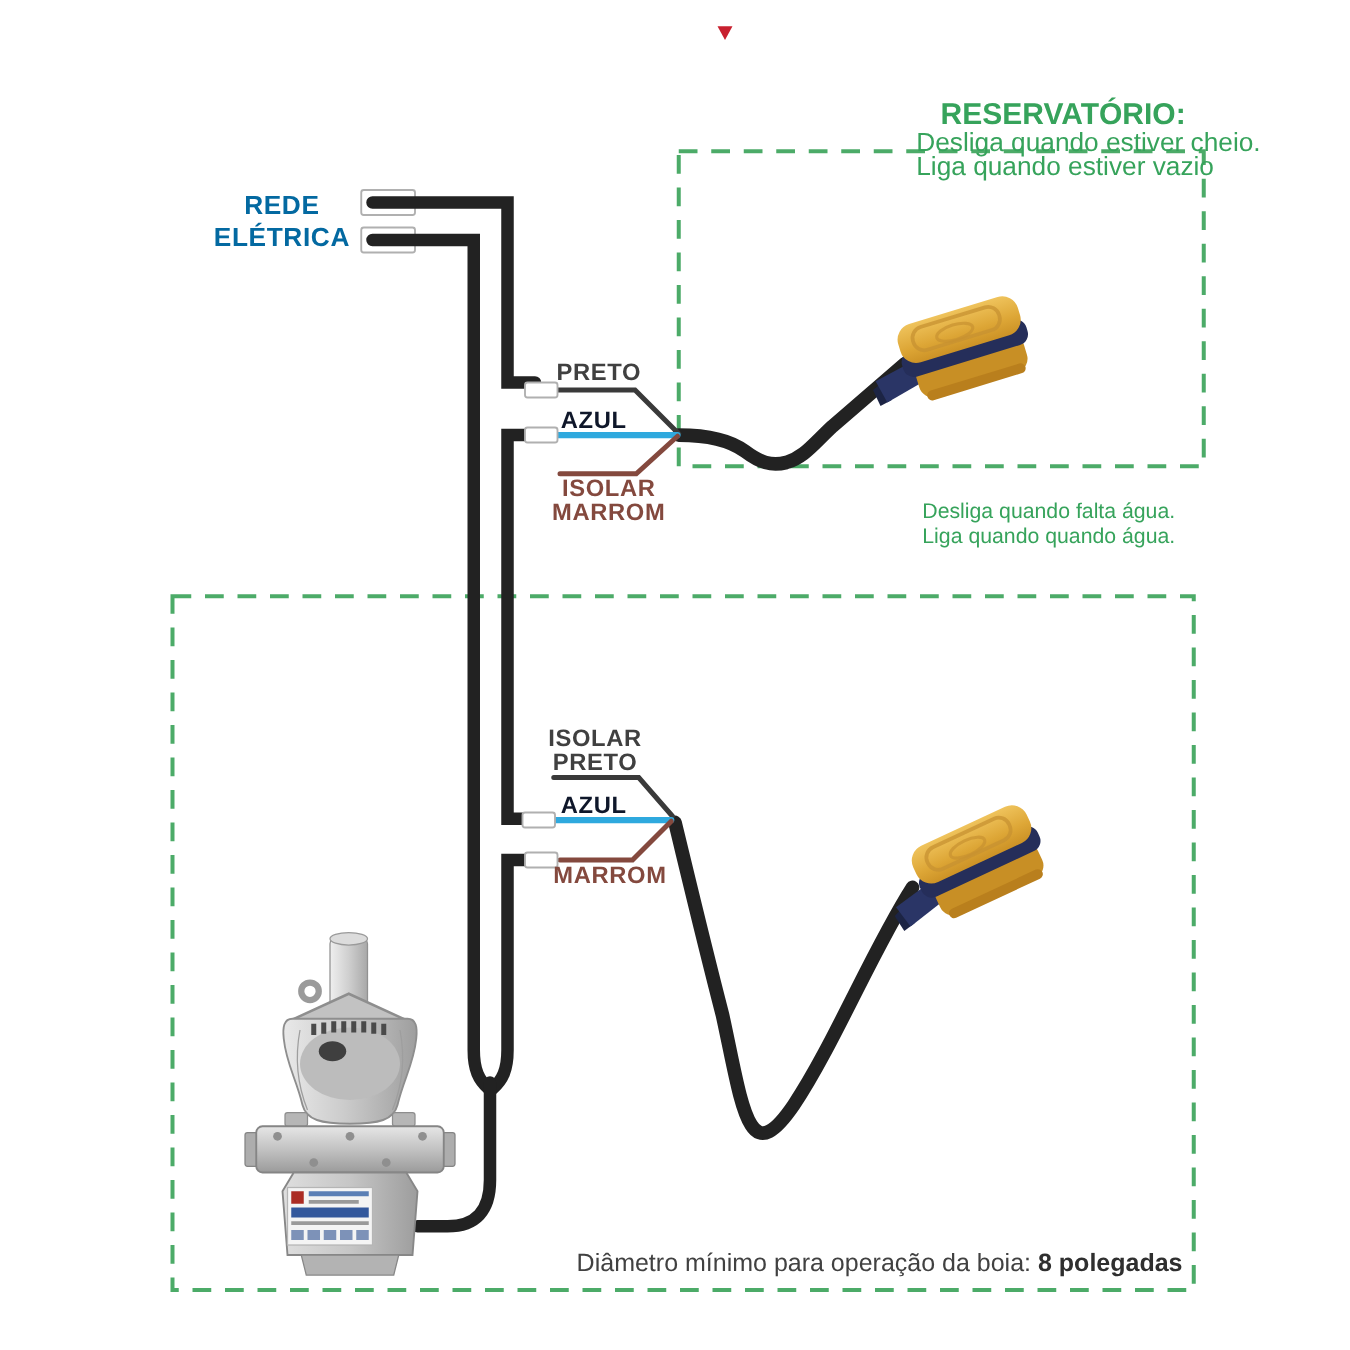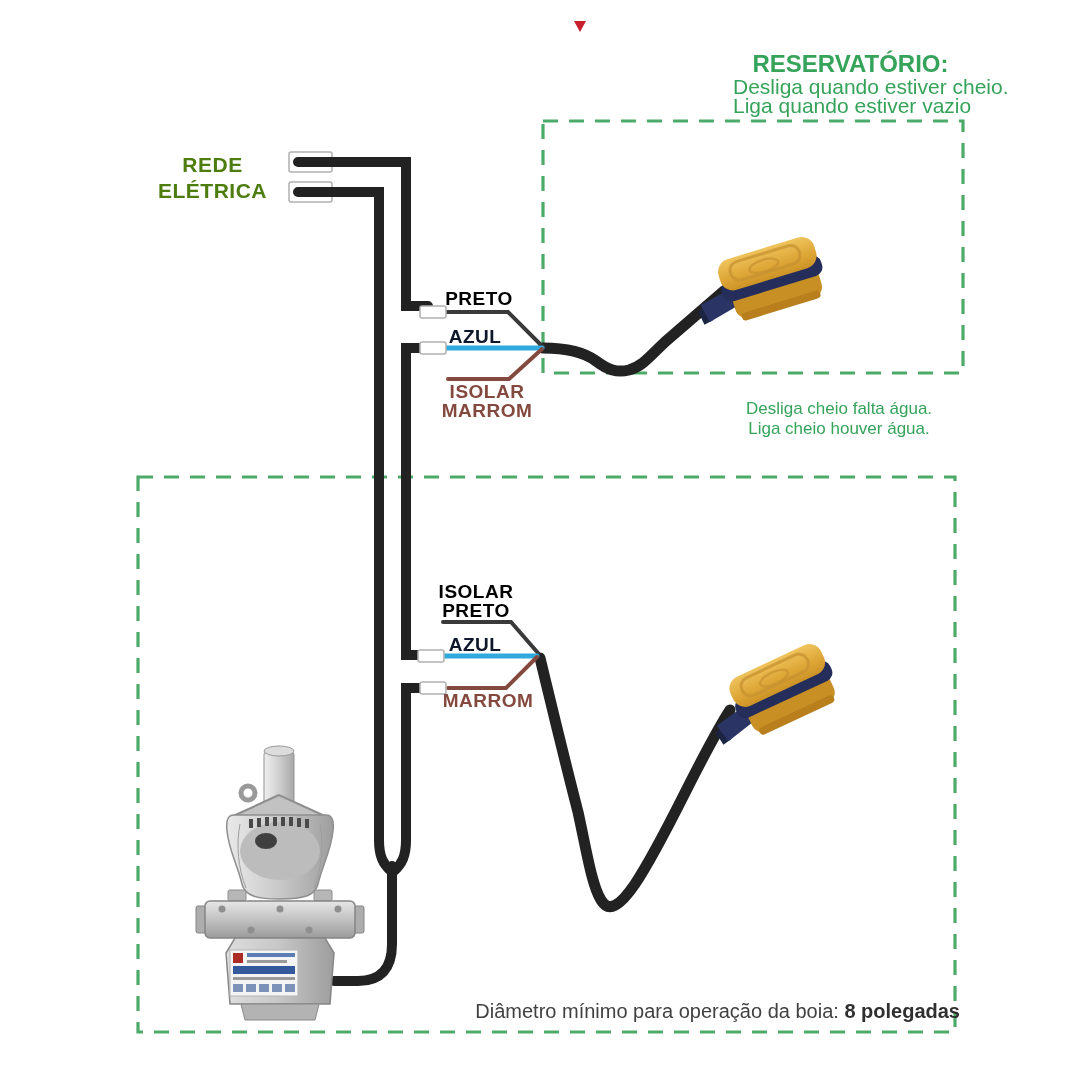--- a/index.html
+++ b/index.html
@@ -4,39 +4,39 @@
 <style>
   html,body{margin:0;padding:0;background:#ffffff;}
   #stage{
     position:relative;width:1080px;height:1080px;background:#ffffff;overflow:hidden;
     font-family:"Liberation Sans", sans-serif;
   }
   #diagram-svg{position:absolute;left:0;top:0;}
   .lbl{position:absolute;text-align:center;font-weight:bold;white-space:nowrap;}
   .lbl div{white-space:nowrap;}
   .wire-lbl{font-size:19px;line-height:19px;letter-spacing:0.5px;}
-  .black-lbl{color:#000000;}
+  .black-lbl{color:#404040;}
   .blue-lbl{color:#0f172a;}
   .brown-lbl{color:#84493e;}
   .green{color:#36a35b;}
-  #rede-label{left:150px;top:152px;width:125px;font-size:21px;line-height:26px;color:#4d7c0f;letter-spacing:0.5px;}
+  #rede-label{left:163px;top:152px;width:125px;font-size:21px;line-height:26px;color:#0369a1;letter-spacing:0.5px;}
   #reservatorio-note{left:733px;top:51px;width:235px;}
-  #reservatorio-note .note-title{font-size:24px;line-height:26px;font-weight:bold;}
+  #reservatorio-note .note-title{font-size:24px;line-height:26px;font-weight:bold;margin-top:28px;}
   #reservatorio-note .note-line{font-size:21px;line-height:19px;font-weight:normal;}
   #poco-note{left:725px;top:399px;width:228px;}
   #poco-note .note-title{font-size:25px;line-height:28px;font-weight:bold;}
   #poco-note .note-line{font-size:17px;line-height:20px;font-weight:normal;}
   #j1-preto{left:443px;top:289px;width:72px;}
   #j1-azul{left:439px;top:327px;width:72px;}
   #j1-isolar{left:440px;top:382px;width:94px;}
   #j2-isolar{left:438px;top:582px;width:76px;}
   #j2-azul{left:439px;top:635px;width:72px;}
   #j2-marrom{left:441px;top:691px;width:94px;}
   #footer-caption{
-    position:absolute;left:390px;top:999px;width:570px;text-align:right;
+    position:absolute;left:376px;top:999px;width:570px;text-align:right;
     font-size:20px;line-height:24px;color:#414141;white-space:nowrap;
   }
   #footer-caption .bold{font-weight:bold;color:#2f2f2f;}
   #red-marker{
     position:absolute;left:574px;top:21px;width:0;height:0;
     border-left:6px solid transparent;border-right:6px solid transparent;
     border-top:11px solid #c8202f;
   }
 </style>
 </head>
@@ -179,22 +179,22 @@
     <div>ELÉTRICA</div>
   </div>
 
   <div id="reservatorio-note" class="lbl green">
     <div class="note-title">RESERVATÓRIO:</div>
     <div class="note-line">Desliga quando estiver cheio.</div>
     <div class="note-line">Liga quando estiver vazio</div>
   </div>
 
   <div id="poco-note" class="lbl green">
-    <div class="note-line">Desliga cheio falta água.</div>
-    <div class="note-line">Liga cheio houver água.</div>
+    <div class="note-line">Desliga quando falta água.</div>
+    <div class="note-line">Liga quando quando água.</div>
   </div>
 
   <div id="j1-preto" class="lbl wire-lbl black-lbl">PRETO</div>
   <div id="j1-azul" class="lbl wire-lbl blue-lbl">AZUL</div>
   <div id="j1-isolar" class="lbl wire-lbl brown-lbl">
     <div>ISOLAR</div>
     <div>MARROM</div>
   </div>
 
   <div id="j2-isolar" class="lbl wire-lbl black-lbl">

